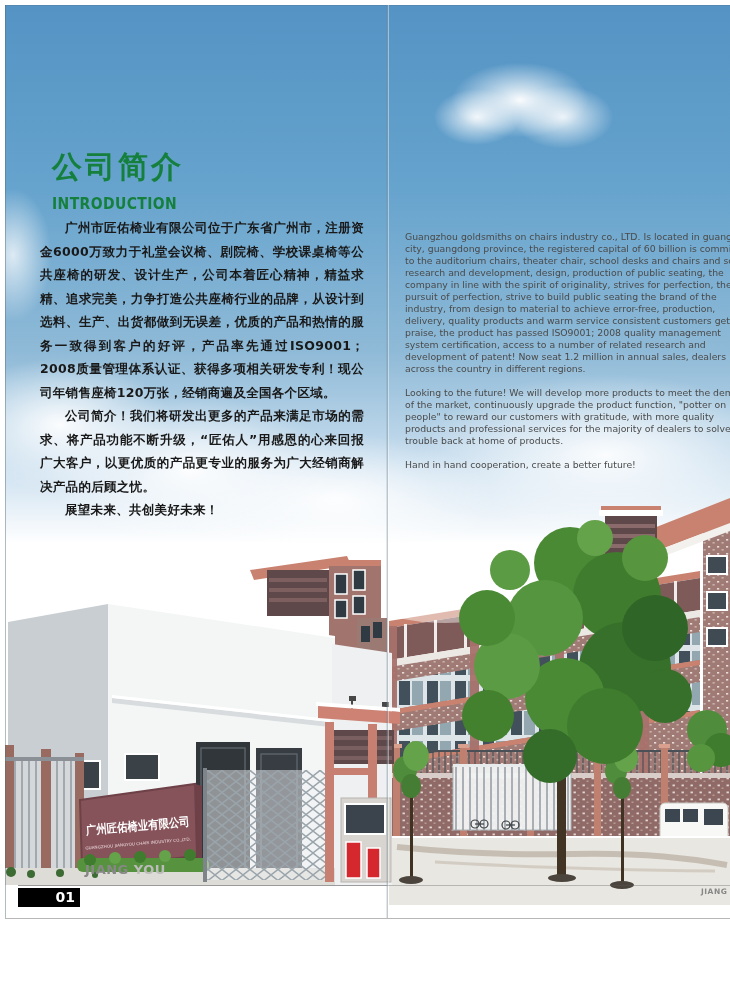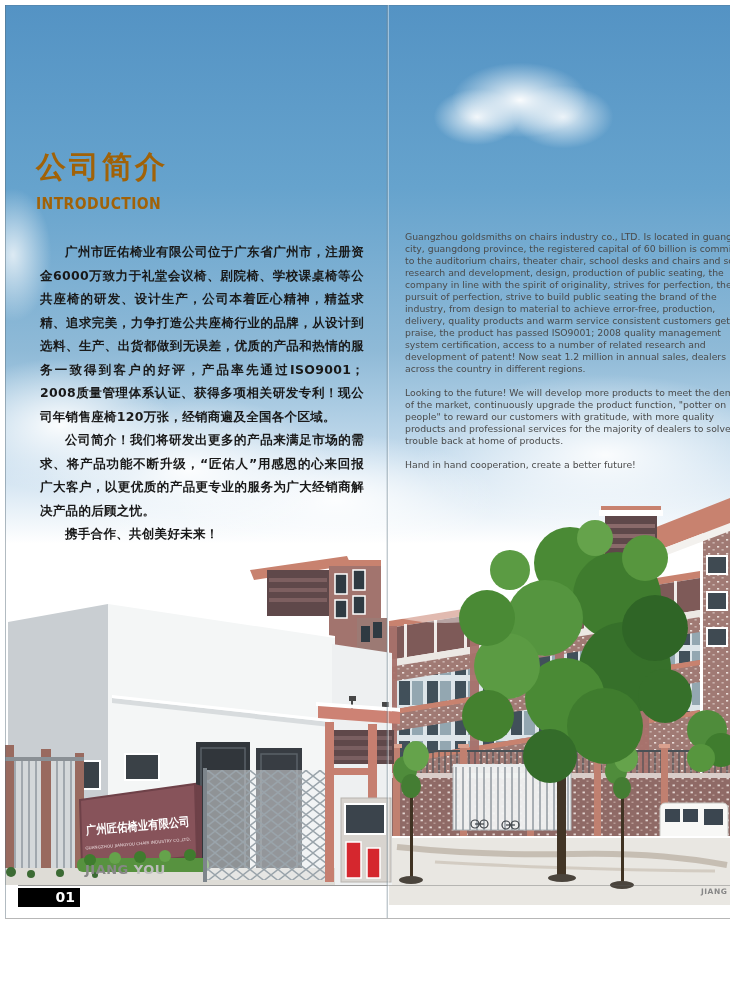--- a/index.html
+++ b/index.html
@@ -20,25 +20,25 @@
       radial-gradient(230px 95px at 330px 495px, rgba(255,255,255,.92), rgba(255,255,255,0) 70%),
       radial-gradient(270px 115px at 600px 450px, rgba(255,255,255,.92), rgba(255,255,255,0) 70%),
       linear-gradient(180deg,#5493c4 0%,#66a3cd 20%,#8fbad7 38%,#c7ddee 50%,#ffffff 59%,#ffffff 100%);
   }
   .edge-left{position:absolute;left:5px;top:5px;width:1px;height:913px;background:rgba(85,105,118,.45);}
   .edge-top{position:absolute;left:5px;top:5px;width:725px;height:1px;background:rgba(85,105,118,.25);}
   .fold{position:absolute;left:386px;top:5px;width:3px;height:913px;
     background:linear-gradient(90deg,rgba(110,130,142,0) 0%,rgba(110,130,142,.5) 45%,rgba(255,255,255,.5) 80%,rgba(255,255,255,0) 100%);}
   .bottom-line{position:absolute;left:5px;top:918px;width:725px;height:1px;background:#b7b7b7;}
 
-  .title-block{position:absolute;left:36px;top:150px;color:#a16207;}
+  .title-block{position:absolute;left:52px;top:150px;color:#15803d;}
   .title-cn{font-size:30px;font-weight:bold;letter-spacing:3px;line-height:34px;}
   .title-en{font-size:15.5px;font-weight:bold;letter-spacing:.4px;line-height:17px;margin-top:12px;font-stretch:condensed;}
 
-  .cn-text{position:absolute;left:40px;top:240px;width:324px;font-size:12.5px;font-weight:bold;
+  .cn-text{position:absolute;left:40px;top:216px;width:324px;font-size:12.5px;font-weight:bold;
     color:#191919;line-height:23.5px;text-align:justify;letter-spacing:.3px;}
   .cn-text p{margin:0;text-indent:2em;}
 
   .en-text{position:absolute;left:405px;top:231px;width:350px;font-size:9.3px;color:#4a4a4a;line-height:12px;}
   .en-text p{margin:0 0 12px 0;}
 
   .photo{position:absolute;left:5px;top:468px;width:725px;height:450px;}
 
   .footer-line-left{position:absolute;left:18px;top:885px;width:369px;height:1px;background:#9a9a9a;z-index:6;}
   .footer-line-right{position:absolute;left:387px;top:885px;width:343px;height:1px;background:rgba(90,90,90,.35);z-index:6;}
@@ -58,21 +58,21 @@
 </div>
 
 <div class="title-block">
   <div class="title-cn">公司简介</div>
   <div class="title-en">INTRODUCTION</div>
 </div>
 
 <div class="cn-text">
   <p>广州市匠佑椅业有限公司位于广东省广州市，注册资金6000万致力于礼堂会议椅、剧院椅、学校课桌椅等公共座椅的研发、设计生产，公司本着匠心精神，精益求精、追求完美，力争打造公共座椅行业的品牌，从设计到选料、生产、出货都做到无误差，优质的产品和热情的服务一致得到客户的好评，产品率先通过ISO9001；2008质量管理体系认证、获得多项相关研发专利！现公司年销售座椅120万张，经销商遍及全国各个区域。</p>
   <p>公司简介！我们将研发出更多的产品来满足市场的需求、将产品功能不断升级，“匠佑人”用感恩的心来回报广大客户，以更优质的产品更专业的服务为广大经销商解决产品的后顾之忧。</p>
-  <p>携手合作、共创美好未来！</p>
+  <p>展望未来、共创美好未来！</p>
 </div>
 
 <div class="en-text">
   <p>Guangzhou goldsmiths on chairs industry co., LTD. Is located in guangzhou city, guangdong province, the registered capital of 60 billion is committed to the auditorium chairs, theater chair, school desks and chairs and so on research and development, design, production of public seating, the company in line with the spirit of originality, strives for perfection, the pursuit of perfection, strive to build public seating the brand of the industry, from design to material to achieve error-free, production, delivery, quality products and warm service consistent customers get the praise, the product has passed ISO9001; 2008 quality management system certification, access to a number of related research and development of patent! Now seat 1.2 million in annual sales, dealers across the country in different regions.</p>
   <p>Looking to the future! We will develop more products to meet the demand of the market, continuously upgrade the product function, "potter on people" to reward our customers with gratitude, with more quality products and professional services for the majority of dealers to solve the trouble back at home of products.</p>
   <p>Hand in hand cooperation, create a better future!</p>
 </div>
 
 <svg class="photo" viewBox="0 0 725 450" xmlns="http://www.w3.org/2000/svg">
   <defs>

